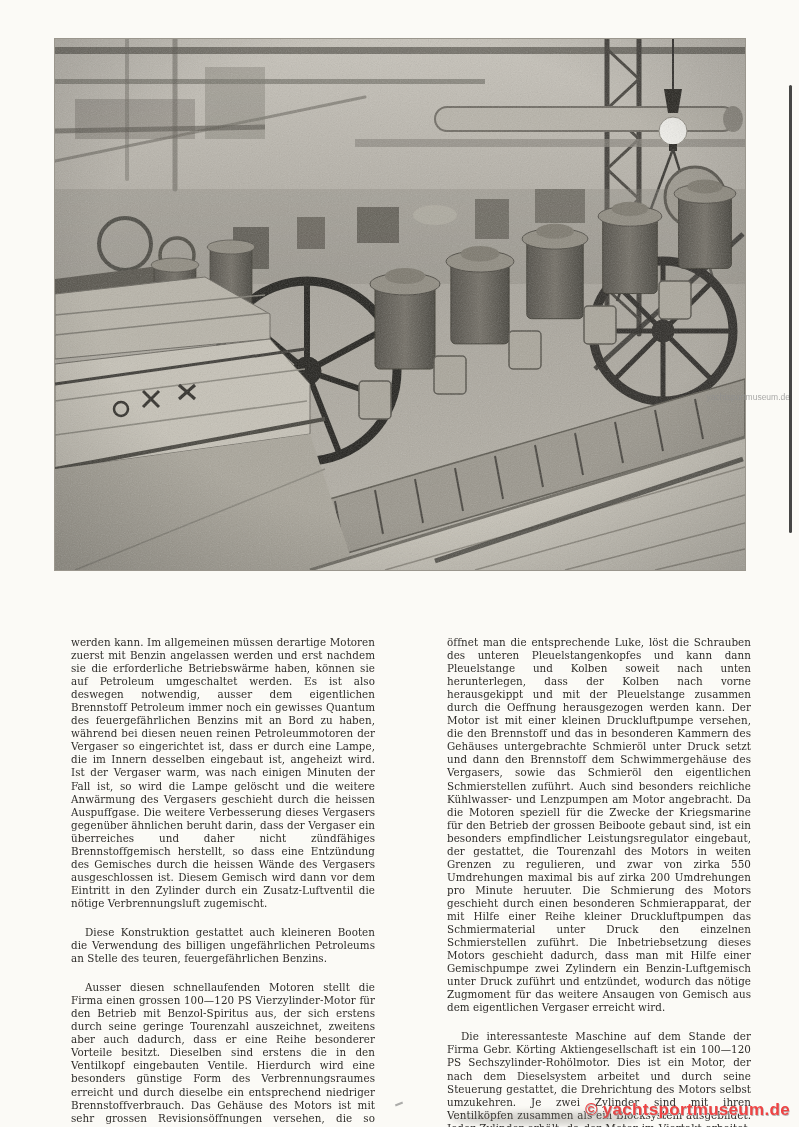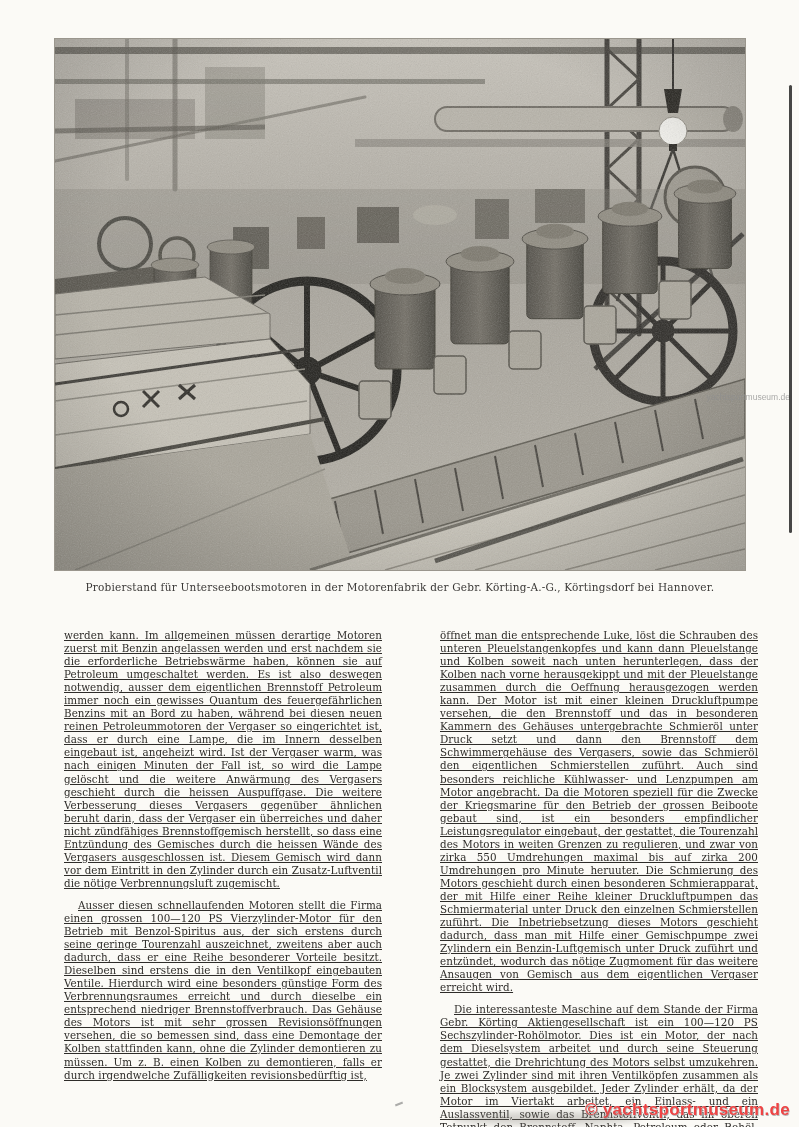--- a/index.html
+++ b/index.html
@@ -9,21 +9,21 @@
   #photo-wrap{position:absolute;left:55px;top:39px;width:690px;height:531px;
               background:#b0aca3;outline:1px solid #9a968d;}
   
   #caption{position:absolute;left:55px;top:581px;width:690px;text-align:center;
            font-size:10.5px;color:#3a3836;letter-spacing:0.2px;}
   
   .col{position:absolute;top:620px;width:336px;font-size:10.35px;line-height:13.05px;
        text-align:justify;color:#2e2c29;letter-spacing:0.05px;}
   #col-left{left:55px;}
   #col-right{left:431px;}
-  .col p{margin:9px;padding:0;text-decoration:underline;}
+  .col p{margin:16px;padding:0;}
   .col p.indent{text-indent:14px;}
   
   #wm-bottom{position:absolute;left:585px;top:1100px;font-family:"Liberation Sans",sans-serif;
              font-weight:bold;font-size:17px;letter-spacing:0.3px;color:#ef4444;
              text-shadow:0.7px 0.7px 0 #b5b5b5, -0.5px -0.5px 0 #ffffff;}
   #wm-side{position:absolute;right:9px;top:392px;font-family:"Liberation Sans",sans-serif;
            font-size:8.5px;color:#8e8e8e;opacity:0.75;white-space:nowrap;}
   
   #scan-edge-line{position:absolute;left:789px;top:85px;width:2.5px;height:448px;
                   background:#262626;opacity:0.85;border-radius:2px;}
@@ -224,24 +224,24 @@
         <line x1="510" y1="531" x2="690" y2="484" stroke="#8f8b80" stroke-width="1.5"></line>
         <line x1="600" y1="531" x2="690" y2="510" stroke="#8f8b80" stroke-width="1.5"></line>
         <line x1="380" y1="522" x2="688" y2="420" stroke="#3a3832" stroke-width="5" opacity="0.8"></line>
       </g>
 
       <rect x="0" y="0" width="690" height="531" fill="url(#vign)"></rect>
       <rect x="0" y="0" width="690" height="531" filter="url(#grain)"></rect>
     </svg>
   </div>
 
-  <div id="caption">Probierstand für Unterseebootsmotoren in der Motorenfabrik der Gebr. Körting-A.-G., Körtingsdorf bei Hannover.</div>
 
   <div id="col-left" class="col">
     <p>werden kann.  Im allgemeinen müssen derartige Motoren zuerst mit Benzin angelassen werden und erst nachdem sie die erforderliche Betriebswärme haben, können sie auf Petroleum umgeschaltet werden.  Es ist also deswegen notwendig, ausser dem eigentlichen Brennstoff Petroleum immer noch ein gewisses Quantum des feuergefährlichen Benzins mit an Bord zu haben, während bei diesen neuen reinen Petroleummotoren der Vergaser so eingerichtet ist, dass er durch eine Lampe, die im Innern desselben eingebaut ist, angeheizt wird.  Ist der Vergaser warm, was nach einigen Minuten der Fall ist, so wird die Lampe gelöscht und die weitere Anwärmung des Vergasers geschieht durch die heissen Auspuffgase.  Die weitere Verbesserung dieses Vergasers gegenüber ähnlichen beruht darin, dass der Vergaser ein überreiches und daher nicht zündfähiges Brennstoffgemisch herstellt, so dass eine Entzündung des Gemisches durch die heissen Wände des Vergasers ausgeschlossen ist.  Diesem Gemisch wird dann vor dem Eintritt in den Zylinder durch ein Zusatz-Luftventil die nötige Verbrennungsluft zugemischt.</p>
+    <p class="indent">Diese Konstruktion gestattet auch kleineren Booten die Verwendung des billigen ungefährlichen Petroleums an Stelle des teuren, feuergefährlichen Benzins.</p>
     <p class="indent">Ausser diesen schnellaufenden Motoren stellt die Firma einen grossen 100—120 PS Vierzylinder-Motor für den Betrieb mit Benzol-Spiritus aus, der sich erstens durch seine geringe Tourenzahl auszeichnet, zweitens aber auch dadurch, dass er eine Reihe besonderer Vorteile besitzt.  Dieselben sind erstens die in den Ventilkopf eingebauten Ventile.  Hierdurch wird eine besonders günstige Form des Verbrennungsraumes erreicht und durch dieselbe ein entsprechend niedriger Brennstoffverbrauch.  Das Gehäuse des Motors ist mit sehr grossen Revisionsöffnungen versehen, die so bemessen sind, dass eine Demontage der Kolben stattfinden kann, ohne die Zylinder demontieren zu müssen.  Um z. B. einen Kolben zu demontieren, falls er durch irgendwelche Zufälligkeiten revisionsbedürftig ist,</p>
   </div>
 
   <div id="col-right" class="col">
     <p>öffnet man die entsprechende Luke, löst die Schrauben des unteren Pleuelstangenkopfes und kann dann Pleuelstange und Kolben soweit nach unten herunterlegen, dass der Kolben nach vorne herausgekippt und mit der Pleuelstange zusammen durch die Oeffnung herausgezogen werden kann.  Der Motor ist mit einer kleinen Druckluftpumpe versehen, die den Brennstoff und das in besonderen Kammern des Gehäuses untergebrachte Schmieröl unter Druck setzt und dann den Brennstoff dem Schwimmergehäuse des Vergasers, sowie das Schmieröl den eigentlichen Schmierstellen zuführt.  Auch sind besonders reichliche Kühlwasser- und Lenzpumpen am Motor angebracht.  Da die Motoren speziell für die Zwecke der Kriegsmarine für den Betrieb der grossen Beiboote gebaut sind, ist ein besonders empfindlicher Leistungsregulator eingebaut, der gestattet, die Tourenzahl des Motors in weiten Grenzen zu regulieren, und zwar von zirka 550 Umdrehungen maximal bis auf zirka 200 Umdrehungen pro Minute heruuter.  Die Schmierung des Motors geschieht durch einen besonderen Schmierapparat, der mit Hilfe einer Reihe kleiner Druckluftpumpen das Schmiermaterial unter Druck den einzelnen Schmierstellen zuführt.  Die Inbetriebsetzung dieses Motors geschieht dadurch, dass man mit Hilfe einer Gemischpumpe zwei Zylindern ein Benzin-Luftgemisch unter Druck zuführt und entzündet, wodurch das nötige Zugmoment für das weitere Ansaugen von Gemisch aus dem eigentlichen Vergaser erreicht wird.</p>
     <p class="indent">Die interessanteste Maschine auf dem Stande der Firma Gebr. Körting Aktiengesellschaft ist ein 100—120 PS Sechszylinder-Rohölmotor.  Dies ist ein Motor, der nach dem Dieselsystem arbeitet und durch seine Steuerung gestattet, die Drehrichtung des Motors selbst umzukehren.  Je zwei Zylinder sind mit ihren Ventilköpfen zusammen als ein Blocksystem ausgebildet.  Jeder Zylinder erhält, da der Motor im Viertakt arbeitet, ein Einlass- und ein Auslassventil, sowie das Brennstoffventil, das im oberen Totpunkt den Brennstoff, Naphta, Petroleum oder Rohöl, einspritzt.</p>
   </div>
 
   <div id="wm-side">yachtsportmuseum.de</div>
   <div id="wm-bottom">© yachtsportmuseum.de</div>

